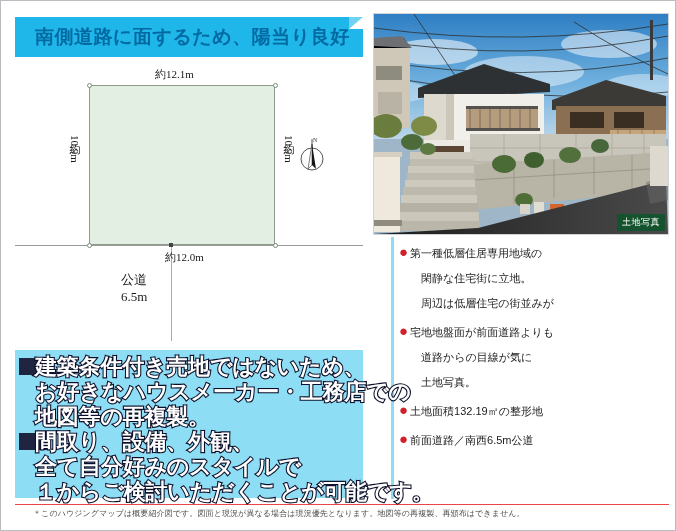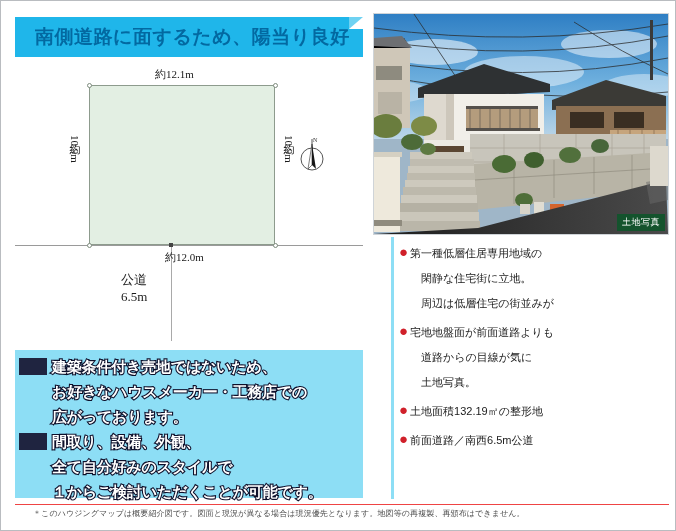--- a/index.html
+++ b/index.html
@@ -170,25 +170,25 @@
     width: 348px;
     height: 148px;
     background: #8ddef5;
     padding: 4px 0 0 0;
     box-sizing: border-box;
   }
   .bp-line {
     position: relative;
     height: 25px;
     line-height: 25px;
-    font-size: 15px;
+    font-size: 22px;
     font-weight: bold;
     color: #ffffff;
     white-space: nowrap;
-    padding-left: 37px;
+    padding-left: 20px;
     box-sizing: border-box;
     letter-spacing: -0.2px;
     -webkit-text-stroke: 2.2px #0d0f2a;
     paint-order: stroke fill;
   }
   .bp-line.marked::before {
     content: "";
     position: absolute;
     left: 4px;
     top: 4px;
@@ -328,21 +328,21 @@
         <polygon points="20,9 16,34 20,30" fill="#ffffff" stroke="#444" stroke-width="0.7"></polygon>
         <polygon points="20,9 24,34 20,30" fill="#151515"></polygon>
         <text x="21" y="7" font-size="6" fill="#333" font-family="Liberation Serif, serif">N</text>
       </svg>
     </div>
   </div>
 
   <div class="bluepanel">
     <div class="bp-line marked"><span class="txt">建築条件付き売地ではないため、</span></div>
     <div class="bp-line"><span class="txt">お好きなハウスメーカー・工務店での</span></div>
-    <div class="bp-line"><span class="txt">広がっております。</span></div>
+    <div class="bp-line"><span class="txt">地図等の再複製。</span></div>
     <div class="bp-line marked"><span class="txt">間取り、設備、外観、</span></div>
     <div class="bp-line"><span class="txt">全て自分好みのスタイルで</span></div>
     <div class="bp-line"><span class="txt">１からご検討いただくことが可能です。</span></div>
   </div>
 
   <div class="photo-wrap">
     <svg width="294" height="220" viewBox="0 0 294 220" preserveAspectRatio="none">
       <defs>
         <linearGradient id="sky" x1="0" y1="0" x2="0" y2="1">
           <stop offset="0%" stop-color="#2f7fc4"></stop>

